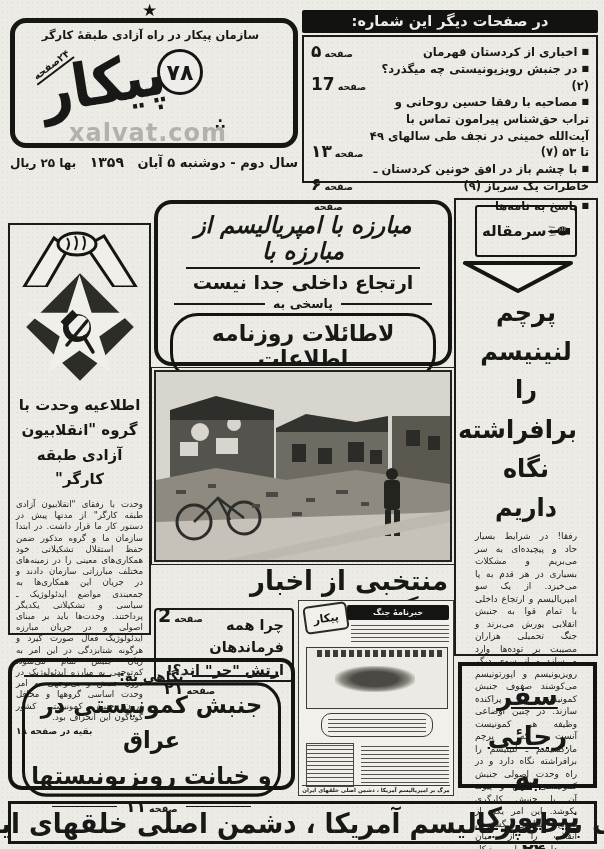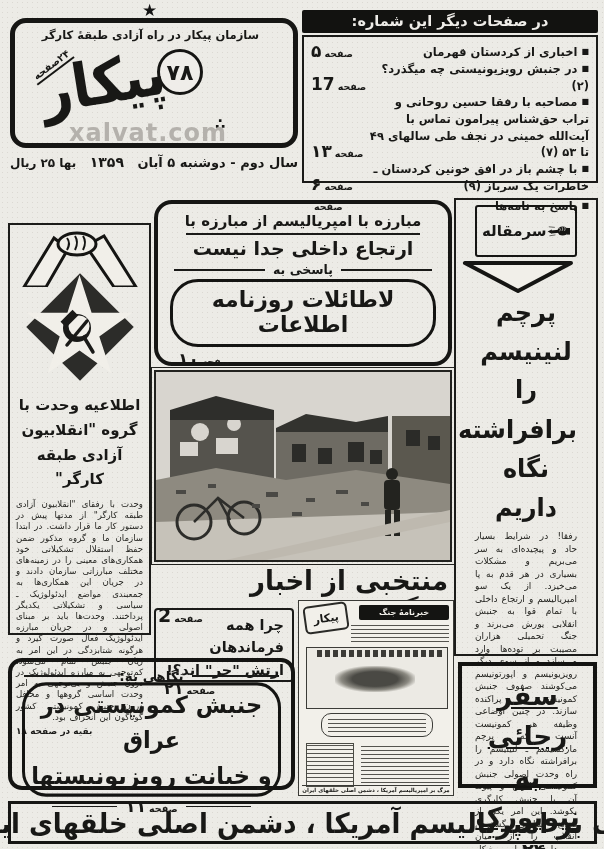--- a/index.html
+++ b/index.html
@@ -86,21 +86,21 @@
     font-size:8.6px; line-height:11.2px; margin-top:7px; word-spacing:1px;
   }
   .continued{ font-weight:bold; font-size:9px; text-align:left; margin-top:3px; }
 
   
   .center-head{
     position:absolute; left:154px; top:200px; width:298px; height:166px;
     border:4px solid #161614; border-radius:18px; padding:8px 10px 4px;
     text-align:center;
   }
-  .ch-l1{ font-size:15px; font-weight:bold; }
+  .ch-l1{ font-size:23px; font-weight:bold;font-style:italic; }
   .ch-l2{ font-size:19px; font-weight:bold; margin-top:2px; }
   .hrule{ height:2px; background:#1a1a18; margin:3px 18px 0; }
   .kicker-row{ display:flex; align-items:center; gap:8px; margin:3px 6px 2px; direction:rtl; }
   .kicker-row .dash{ flex:1; height:2px; background:#1a1a18; }
   .kicker{ font-size:12.5px; font-weight:bold; white-space:nowrap; }
   .pill{
     border:3.5px solid #141412; border-radius:28px; margin:2px 2px 0;
     font-size:22px; font-weight:bold; padding:5px 2px 7px;
   }
   .ch-page{ text-align:left; padding:2px 10px 0; }
@@ -134,21 +134,21 @@
     position:absolute; left:298px; top:600px; width:156px; height:196px;
     border:1.5px solid #3a3a36; background:#f2f0ea; overflow:hidden;
   }
   .mini-logo{
     position:absolute; left:5px; top:3px; width:44px; height:28px;
     border:2px solid #2a2a27; border-radius:5px; transform:rotate(-8deg);
     display:flex; align-items:center; justify-content:center;
     font-size:11px; font-weight:bold;
   }
   .mini-header{
-    position:absolute; right:4px; top:4px; width:90px; height:15px; background:#141412;
+    position:absolute; right:4px; top:4px; width:102px; height:15px; background:#141412;
     color:#f1efe9; font-size:8px; font-weight:bold; text-align:center; line-height:15px;
     border-radius:2px;
   }
   .tl{ background:repeating-linear-gradient(0deg,#55544f 0 1px, transparent 1px 4px); }
   .mini-list{ position:absolute; right:4px; top:21px; width:98px; height:20px; }
   .mini-photo{ position:absolute; left:7px; top:46px; width:142px; height:62px;
     border:1.5px solid #3c3c38; background:#eceae4; }
   .mini-blob{ position:absolute; left:28px; top:18px; width:80px; height:26px;
     background:radial-gradient(ellipse at center,#4a4944 0 40%,#8c8a82 60%, transparent 75%); }
   .mini-capline{ position:absolute; left:10px; top:2px; right:4px; height:7px;

